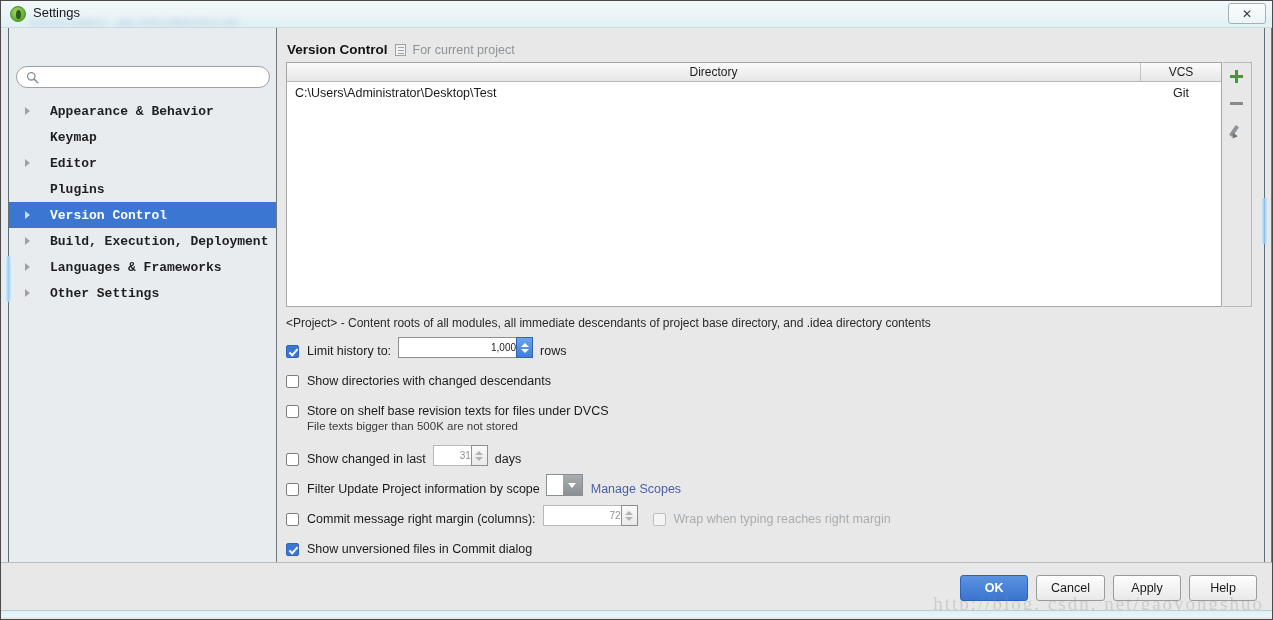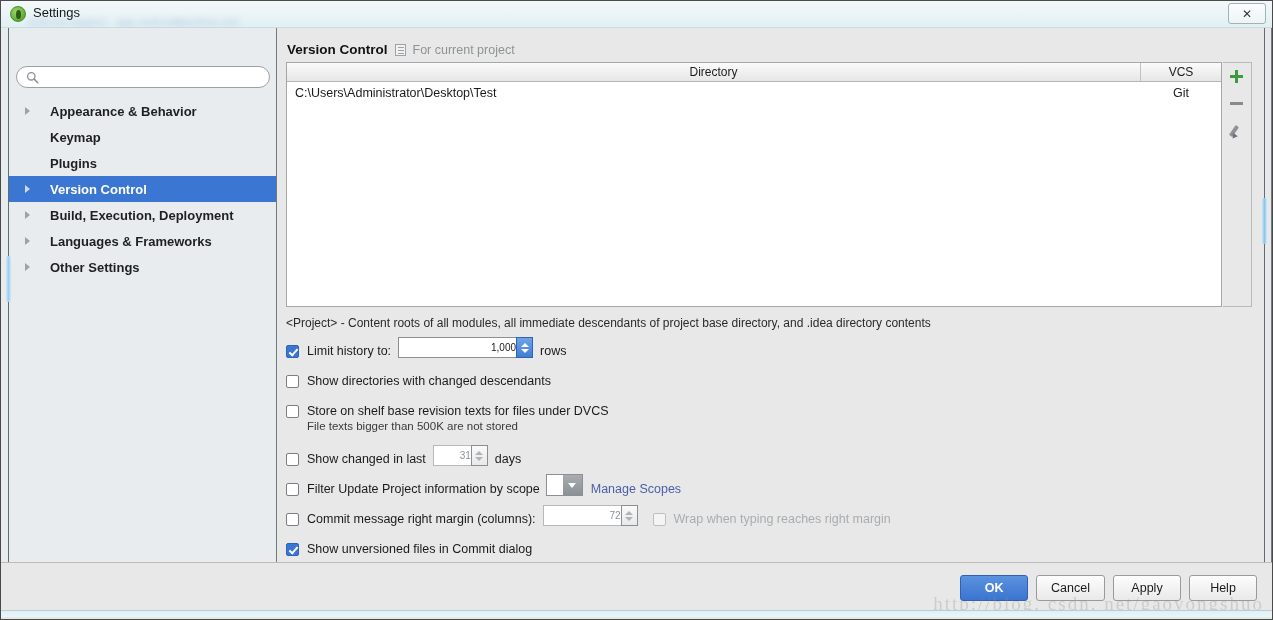--- a/index.html
+++ b/index.html
@@ -106,21 +106,21 @@
     width: 13px; height: 13px;
   }
   #search-input {
     position: absolute; left: 27px; top: 2px;
     width: 218px; height: 18px;
     border: none; outline: none; background: transparent;
     font-family: "Liberation Sans", sans-serif;
     font-size: 12px; color: #222;
   }
 
-  #tree { position: absolute; left: 8px; top: 70px; right: 0; }
+  #tree { position: absolute; left: 8px; top: 70px; right: 0; font-family: Liberation Mono, monospace; }
   .tree-item {
     position: relative;
     height: 26px;
     display: flex; align-items: center;
     padding-left: 16px;
     cursor: default;
   }
   .tree-item.selected { background: #3a76d2; }
   .tree-item .arrow {
     position: absolute; left: 16px; top: 9px;
@@ -407,20 +407,24 @@
         <input id="search-input" type="text" placeholder="" style="">
       </div>
 
       <div id="tree">
           <div class="tree-item">
             <span class="arrow"></span>
             <span class="tlabel">Appearance &amp; Behavior</span>
           </div>
           <div class="tree-item">
             <span class="tlabel">Keymap</span>
+          </div>
+          <div class="tree-item">
+            <span class="arrow"></span>
+            <span class="tlabel">Editor</span>
           </div>
           <div class="tree-item">
             <span class="tlabel">Plugins</span>
           </div>
           <div class="tree-item selected">
             <span class="arrow"></span>
             <span class="tlabel">Version Control</span>
           </div>
           <div class="tree-item">
             <span class="arrow"></span>

